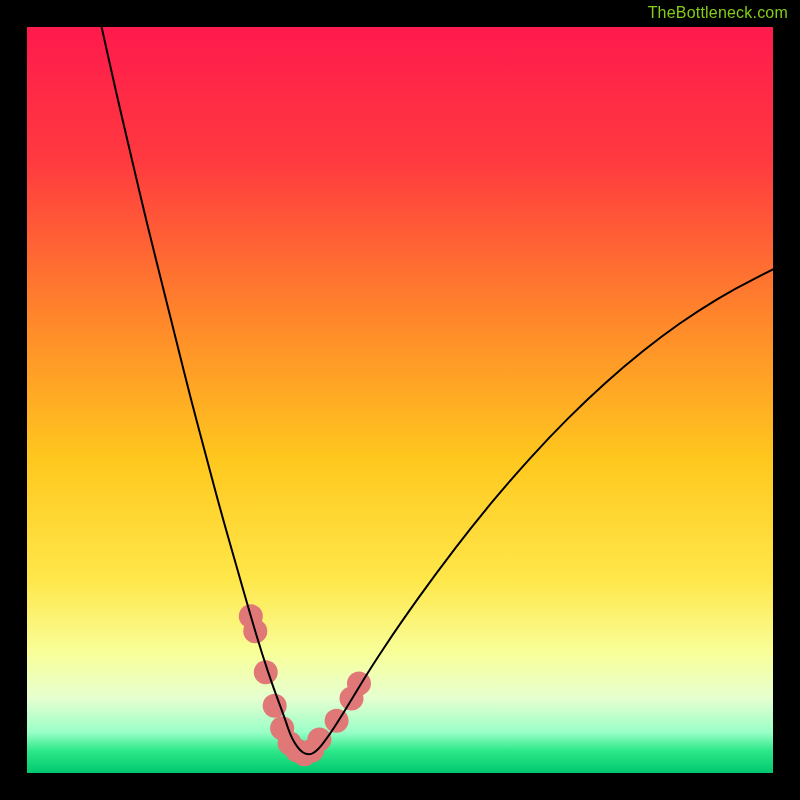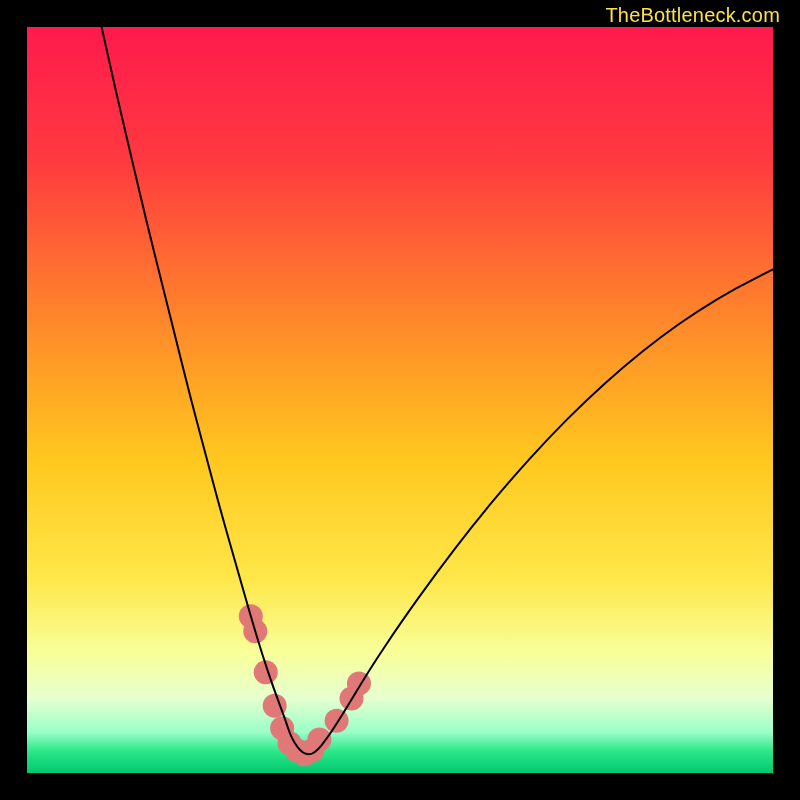--- a/index.html
+++ b/index.html
@@ -15,23 +15,23 @@
     position: absolute;
     left: 27px;
     top: 27px;
     width: 746px;
     height: 746px;
     overflow: hidden;
   }
   .watermark {
     position: absolute;
     top: 4px;
-    right: 20px;
-    color: #fde047;
-    font-size: 20px;
+    right: 12px;
+    color: #84cc16;
+    font-size: 16px;
     font-weight: 500;
     letter-spacing: 0.2px;
     z-index: 10;
   }
   svg { display: block; }
 </style>
 </head>
 <body>
 
 <div class="watermark">TheBottleneck.com</div>

